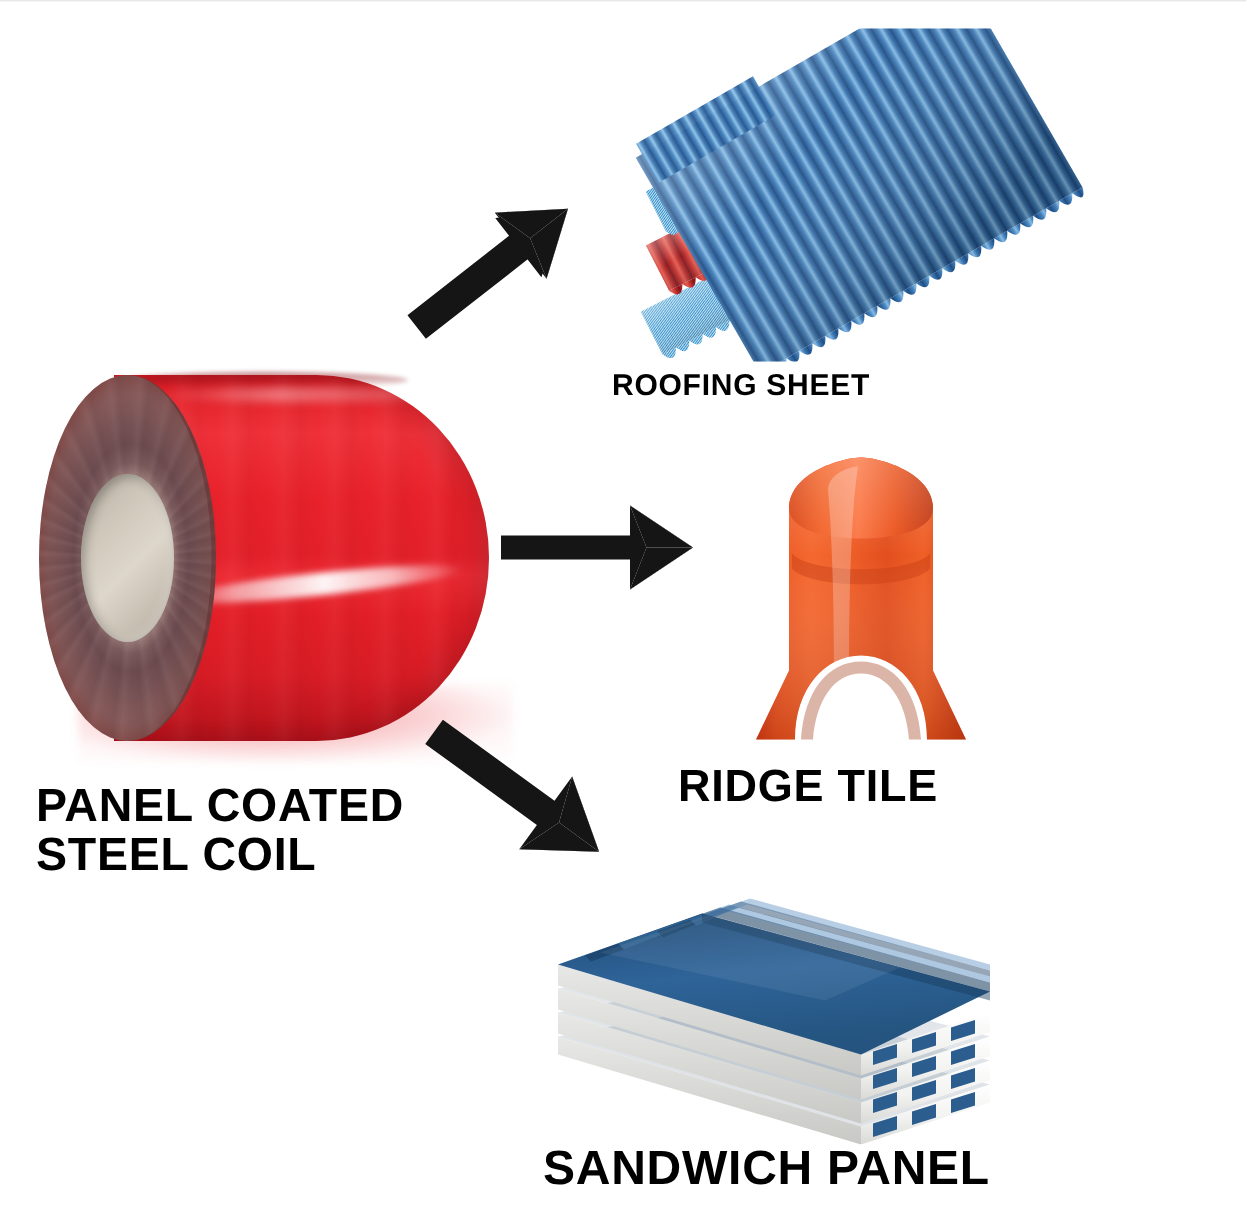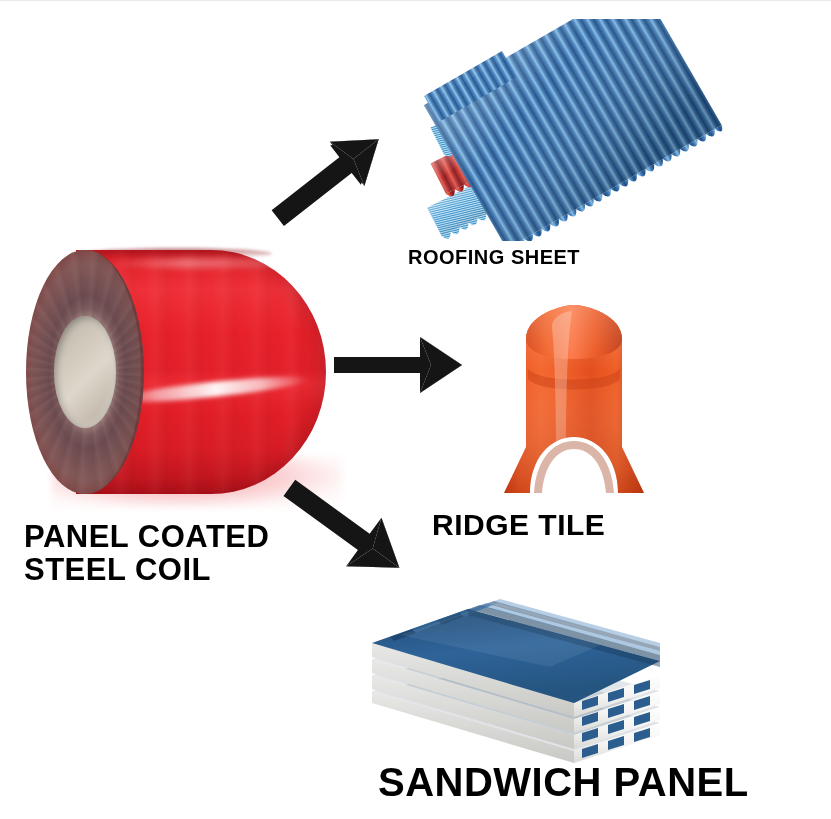--- a/index.html
+++ b/index.html
@@ -381,21 +381,21 @@
       <path d="M58,42 C58,18 94,8 106,8 C118,8 154,18 154,42
                L154,150 L176,196 L150,196
                C150,162 130,140 106,140 C82,140 62,162 62,196
                L36,196 L58,150 Z" fill="url(#tileShade)"></path>
 
       <path d="M66,196 C68,164 84,144 106,144 C128,144 144,164 146,196
                L138,196 C136,170 124,152 106,152 C88,152 76,170 74,196 Z" fill="#9c2c08" opacity="0.35"></path>
     </svg>
   </div>
 
-  <div class="label" id="ridge-label" style="left:432px; top:508px; font-size:30px;">RIDGE TILE</div>
+  <div class="label" id="ridge-label" style="left:452px; top:508px; font-size:30px;">RIDGE TILE</div>
 
   <div id="sandwich">
     <svg width="320" height="200" viewBox="0 0 320 200">
       <defs>
         <linearGradient id="panelTop" x1="0" y1="0" x2="0.3" y2="1">
           <stop offset="0" stop-color="#1f4a75"></stop>
           <stop offset="0.5" stop-color="#2f6499"></stop>
           <stop offset="1" stop-color="#24547f"></stop>
         </linearGradient>
         <linearGradient id="panelTopLight" x1="0" y1="0" x2="0.4" y2="1">
@@ -458,21 +458,21 @@
           <path d="M100,50 L140,36 L300,80 L300,84 L138,40 L104,54 Z" fill="#4a84bb" opacity="0.40"></path>
 
           <path d="M108,46 L300,98 L300,104 L108,52 Z" fill="#16395c" opacity="0.45"></path>
 
           <path d="M40,72 L112,47 L240,82 L190,104 Z" fill="#ffffff" opacity="0.07"></path>
         </g>
       </g>
     </svg>
   </div>
 
-  <div class="label" id="sandwich-label" style="left:378px; top:760px; font-size:40px;">SANDWICH PANEL</div>
+  <div class="label" id="sandwich-label" style="left:362px; top:760px; font-size:32px;">SANDWICH PANEL</div>
 
   <div class="arrow" style="left:264px; top:124px; width:130px; height:106px;">
     <svg width="130" height="106" viewBox="0 0 130 106">
       <g transform="rotate(-38 65 53)">
         <path d="M2,44 L86,44 L86,28 L124,53 L86,78 L86,62 L2,62 Z
                  M92,36 L92,46 L112,53 L92,60 L92,70 L128,53 Z" fill="#151515"></path>
         <path d="M0,43 L88,43 L88,25 L128,53 L88,81 L88,63 L0,63 Z" fill="#151515"></path>
         <path d="M88,25 L128,53 L88,81 L96,53 Z" fill="#ffffff"></path>
         <path d="M88,25 L128,53 L96,53 Z" fill="#151515"></path>
         <path d="M88,81 L128,53 L96,53 Z" fill="#151515"></path>

